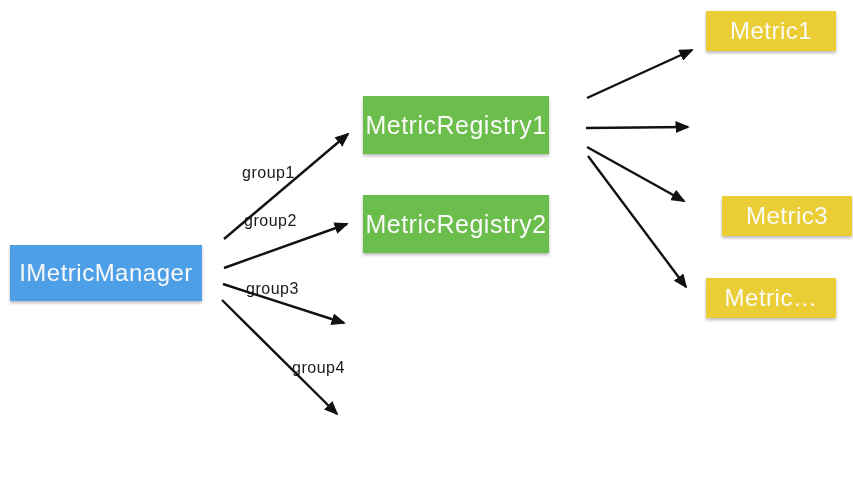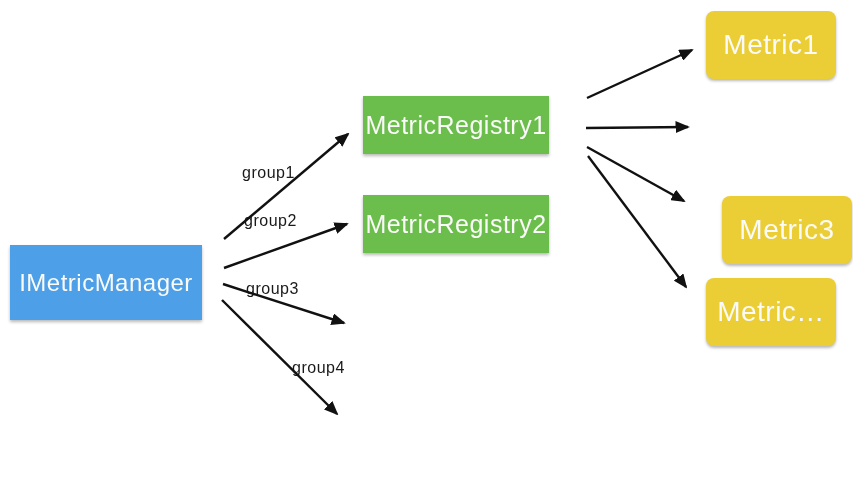--- a/index.html
+++ b/index.html
@@ -29,40 +29,39 @@
     align-items: center;
     justify-content: center;
     color: var(--color-node-text);
     box-shadow: 0 2px 3px rgba(0,0,0,0.28);
     font-weight: 400;
     letter-spacing: 0.5px;
     white-space: nowrap;
   }
   .node-manager {
     left: 10px; top: 245px;
-    width: 192px; height: 75px;
+    width: 192px; height: 56px;
     background: var(--color-manager);
     font-size: 24px;
   }
   .node-registry {
     left: 363px;
     width: 186px; height: 58px;
     background: var(--color-registry);
     font-size: 25px;
   }
   .node-registry.r1 { top: 96px; }
   .node-registry.r2 { top: 195px; }
   .node-registry.r3 { top: 294px; }
   .node-registry.r4 { top: 393px; }
   .node-metric {
     left: 706px;
-    width: 130px; height: 68px;
+    width: 130px; height: 40px;
     background: var(--color-metric);
-    font-size: 28px;
-    border-radius: 8px;
+    font-size: 24px;
   }
   .node-metric.m1 { top: 11px; }
   .node-metric.m2 { top: 101px; }
   .node-metric.m3 { top: 196px; margin-left: 16px; }
   .node-metric.m4 { top: 278px; }
   .edge-label {
     position: absolute;
     font-size: 16px;
     color: var(--color-edge-label-text);
     letter-spacing: 0.5px;

